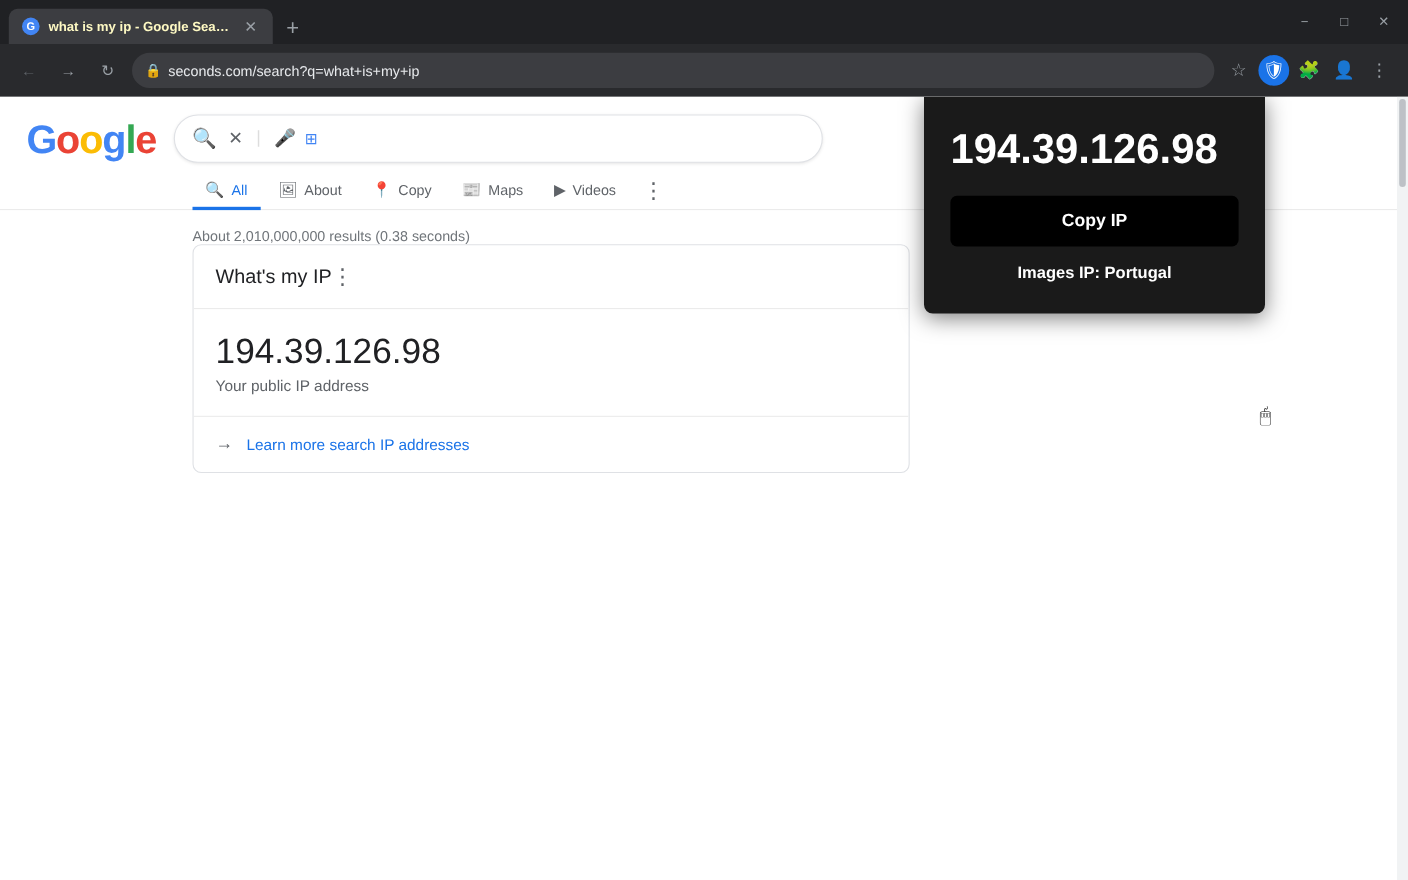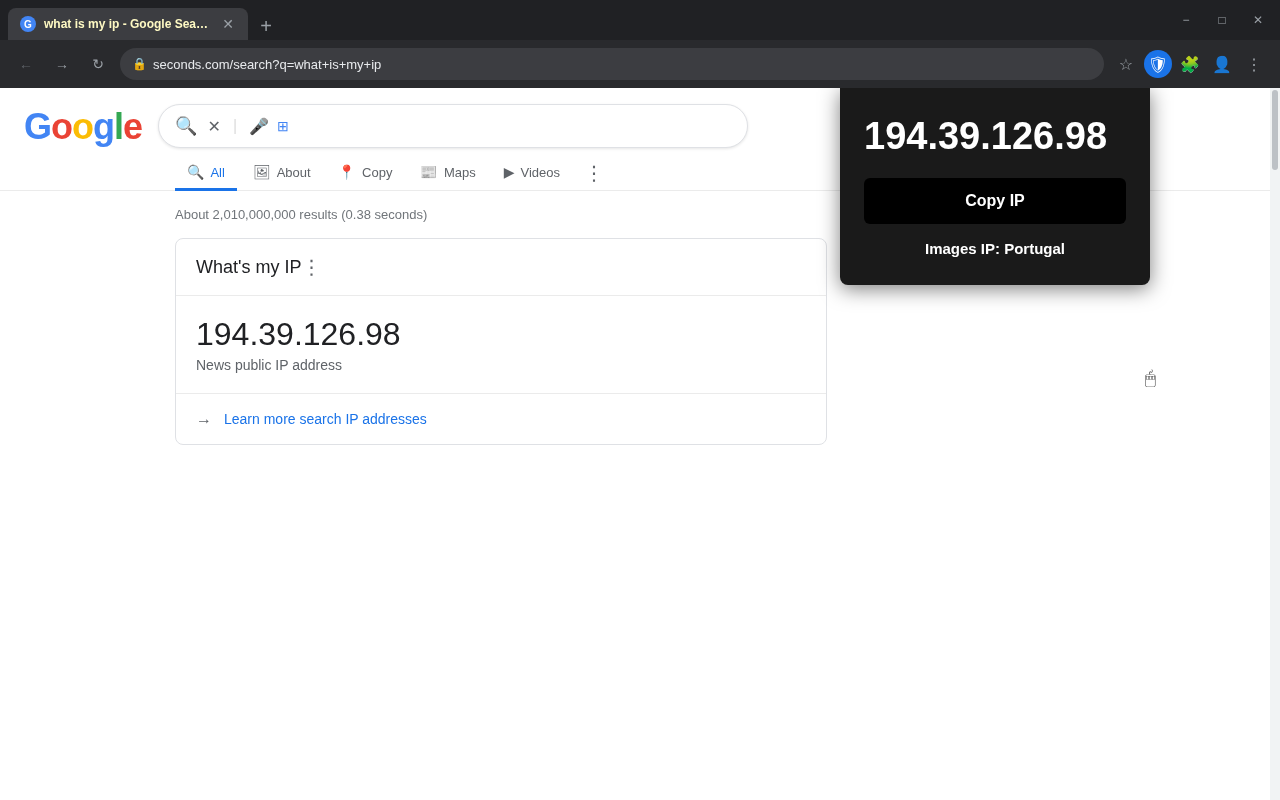--- a/index.html
+++ b/index.html
@@ -232,21 +232,20 @@
       cursor: pointer;
     }
 
     
     .results-area {
       padding: 16px 24px 24px 175px;
     }
     .results-count {
       font-size: 13px;
       color: #70757a;
-      margin-bottom: 16px;
     }
 
     
     .ip-card {
       border: 1px solid #dfe1e5;
       border-radius: 8px;
       max-width: 652px;
       overflow: hidden;
       margin-bottom: 24px;
     }
@@ -449,21 +448,21 @@
       <div class="results-area">
         <div class="results-count">About 2,010,000,000 results (0.38 seconds)</div>
 
         <div class="ip-card">
           <div class="ip-card-header">
             <span class="ip-card-title">What's my IP</span>
             <span class="ip-card-menu">⋮</span>
           </div>
           <div class="ip-card-body">
             <div class="ip-address-display">194.39.126.98</div>
-            <div class="ip-label">News public IP address</div>
+            <div class="ip-label">Your public IP address</div>
           </div>
           <div class="ip-card-footer">
             <a class="learn-more-link" href="#">
               <span class="learn-more-arrow">→</span>
               <span>Learn more search IP addresses</span>
             </a>
           </div>
         </div>
       </div>
     </div>

